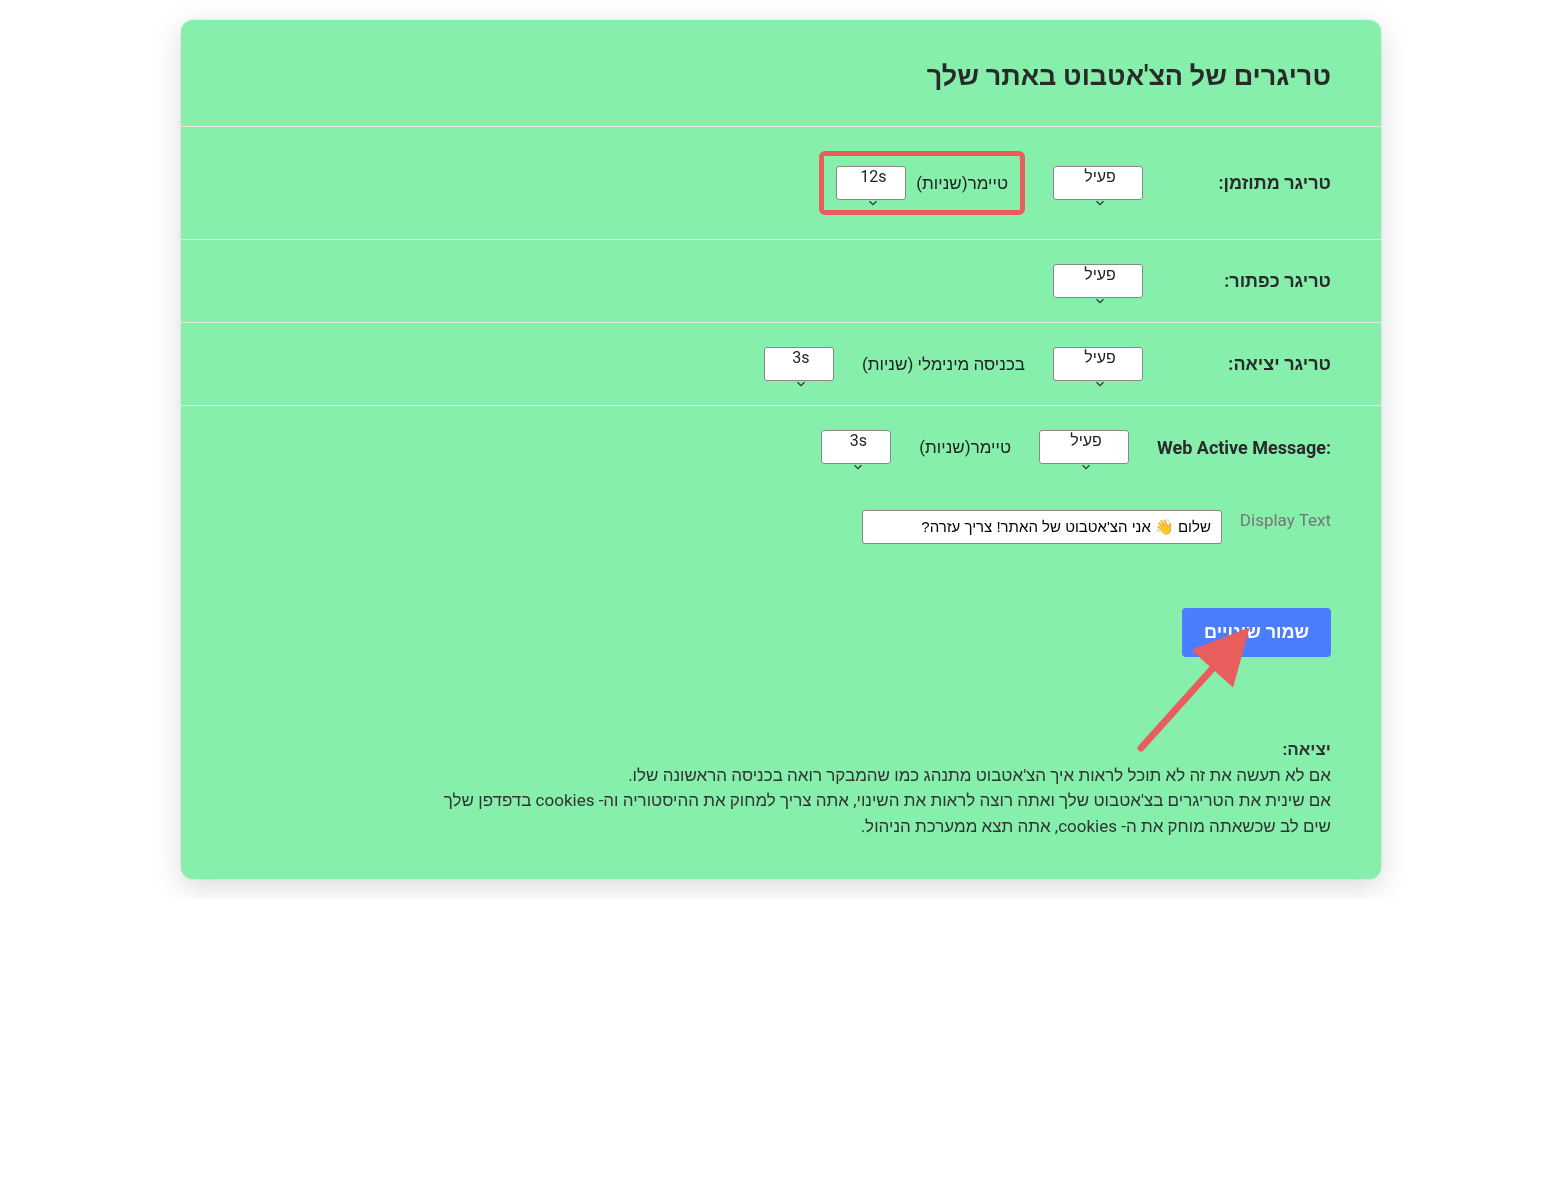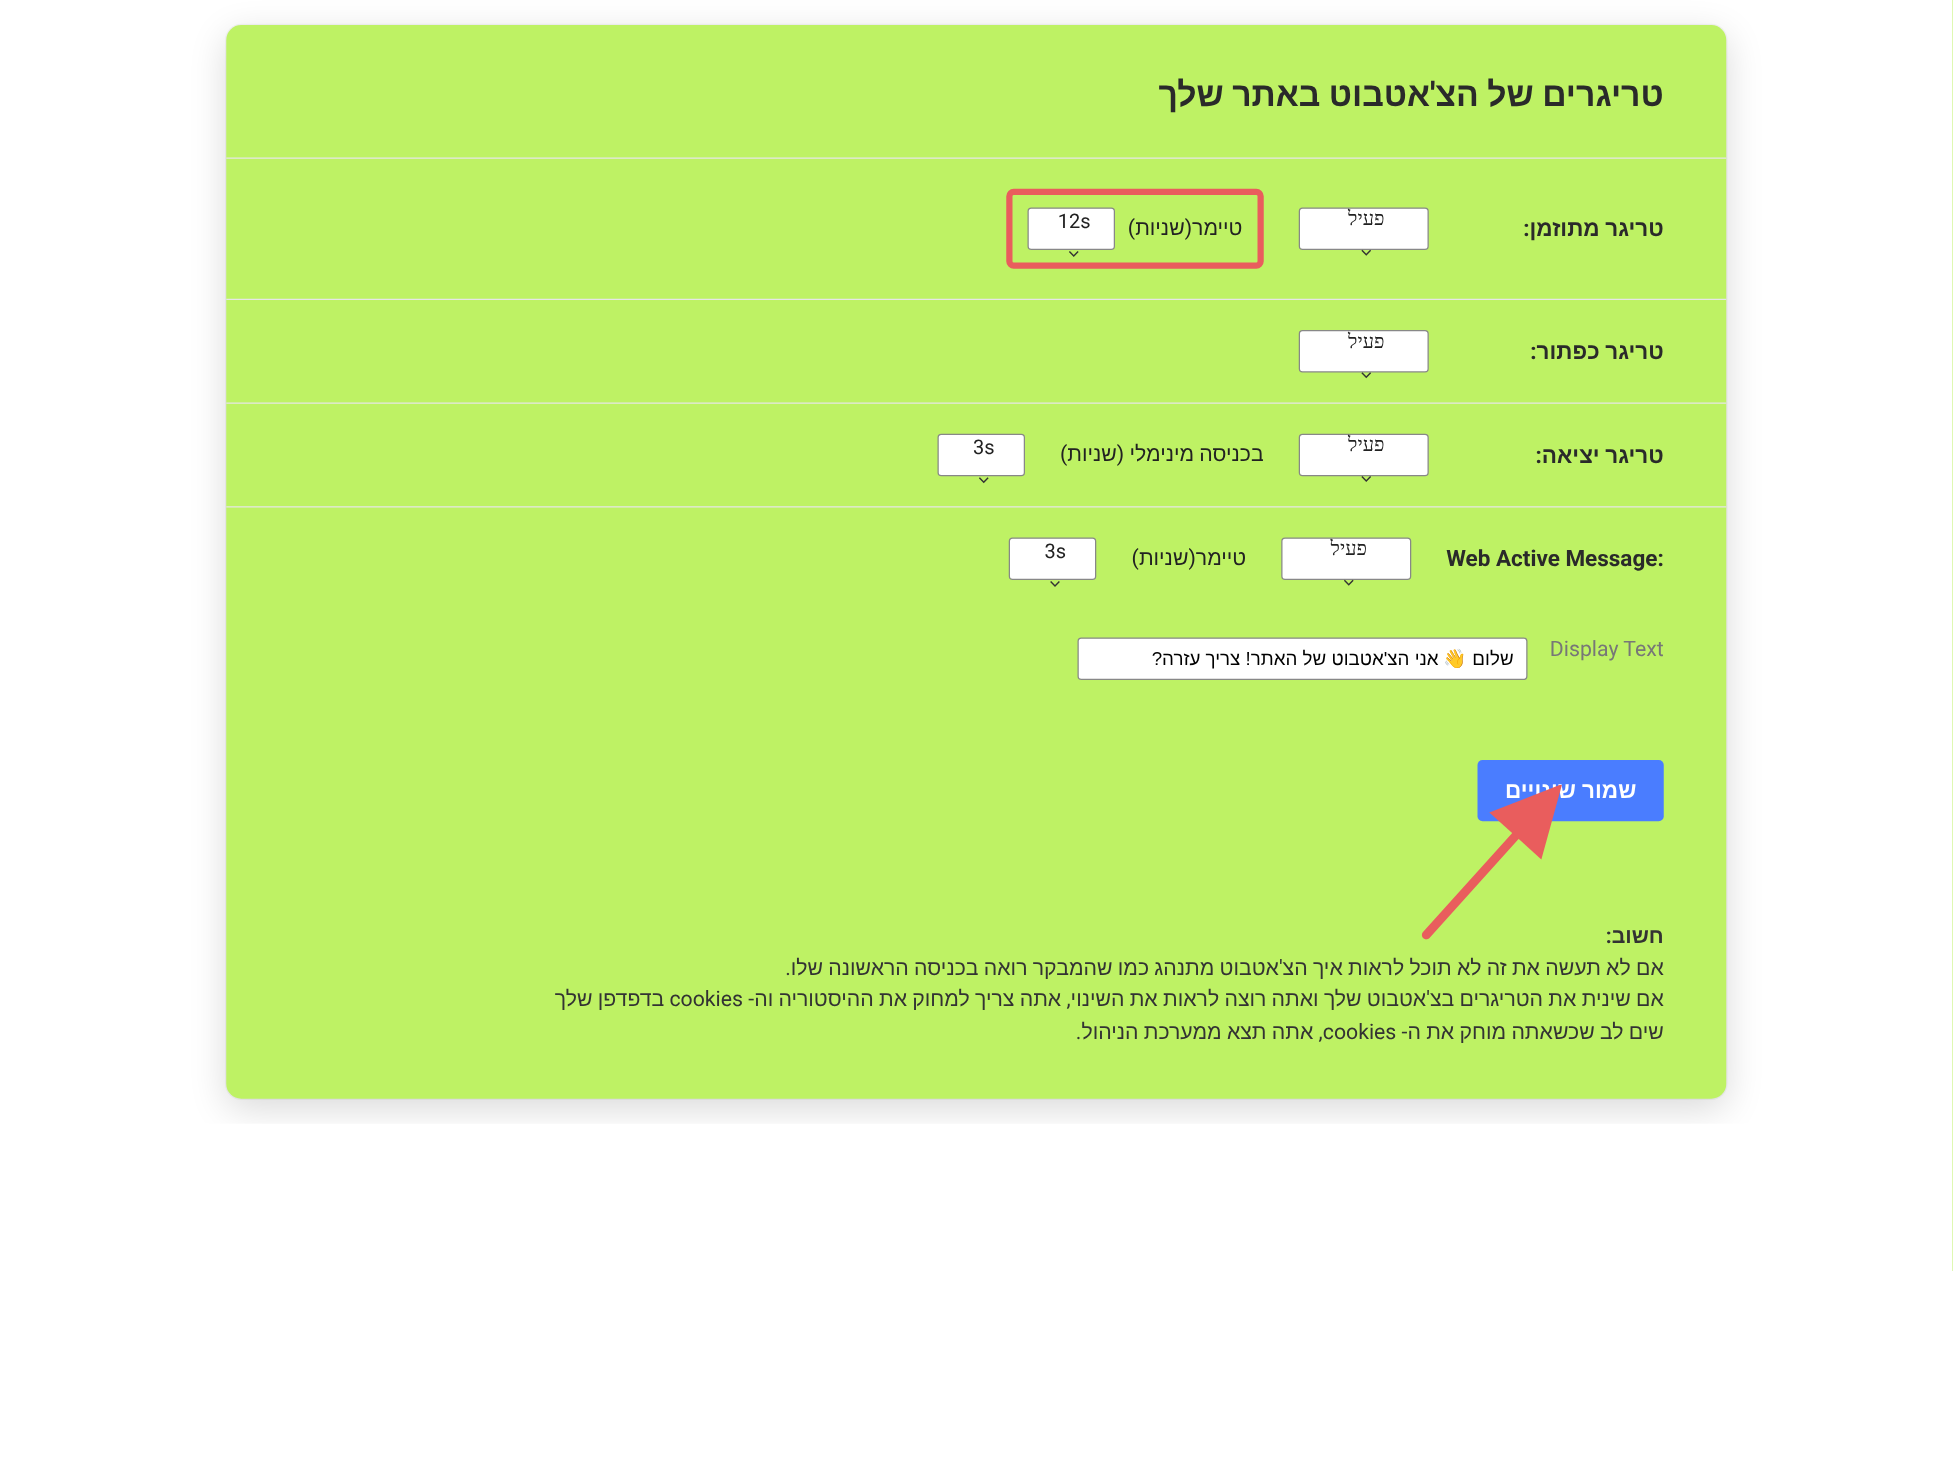--- a/index.html
+++ b/index.html
@@ -7,21 +7,21 @@
     margin: 0;
     padding: 20px;
     background: #fff;
     font-family: -apple-system, BlinkMacSystemFont, "Segoe UI", Roboto, Arial, sans-serif;
     color: #222;
     direction: rtl;
   }
   .panel {
     width: 1200px;
     margin: 0 auto;
-    background: #bef264;
+    background: #86efac;
     border-radius: 12px;
     box-shadow: 0 0 0 1px rgba(0,0,0,0.04), 0 8px 30px rgba(0,0,0,0.15);
     padding: 40px 0 30px 0;
     position: relative;
   }
   h2.title {
     font-size: 27px;
     font-weight: 700;
     margin: 0 0 34px 0;
     padding: 0 50px;
@@ -53,21 +53,21 @@
     border-radius: 3px;
     background: #fff;
     font-size: 16px;
     cursor: pointer;
     direction: rtl;
     gap: 10px;
     flex-direction: column;
   }
   .select .val { white-space: nowrap; }
   .select svg { flex: 0 0 auto; }
-  .select.status { width: 104px; font-family: Liberation Serif, serif; }
+  .select.status { width: 90px; }
   .select.time   { width: 70px; direction: ltr; justify-content: space-between;}
   .sublabel {
     font-size: 17px;
     color: #222;
     white-space: nowrap;
   }
   .highlight-box {
     border: 5px solid #e95d5d;
     border-radius: 6px;
     padding: 10px 12px;
@@ -206,19 +206,19 @@
       <defs>
         <marker id="ah" markerWidth="12" markerHeight="12" refX="6" refY="6" orient="auto">
           <path d="M2,2 L10,6 L2,10 Z" fill="#e95d5d"></path>
         </marker>
       </defs>
       <line x1="20" y1="120" x2="110" y2="20" stroke="#e95d5d" stroke-width="7" stroke-linecap="round" marker-end="url(#ah)"></line>
     </svg>
   </div>
 
   <div class="important">
-    <div class="head">חשוב:</div>
+    <div class="head">יציאה:</div>
     <div>אם לא תעשה את זה לא תוכל לראות איך הצ'אטבוט מתנהג כמו שהמבקר רואה בכניסה הראשונה שלו.</div>
     <div>אם שינית את הטריגרים בצ'אטבוט שלך ואתה רוצה לראות את השינוי, אתה צריך למחוק את ההיסטוריה וה- cookies בדפדפן שלך</div>
     <div>שים לב שכשאתה מוחק את ה- cookies, אתה תצא ממערכת הניהול.</div>
   </div>
 
 </div>
 
 </body></html>

